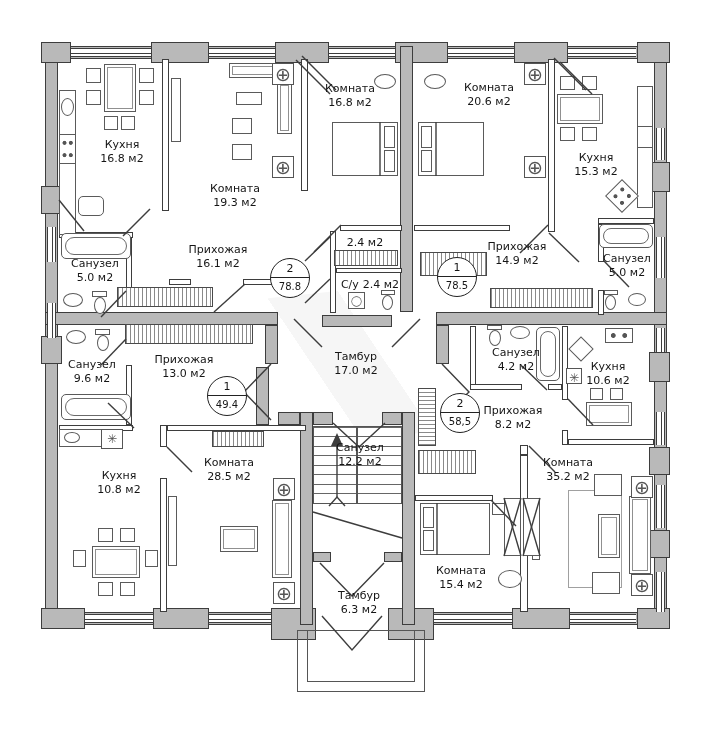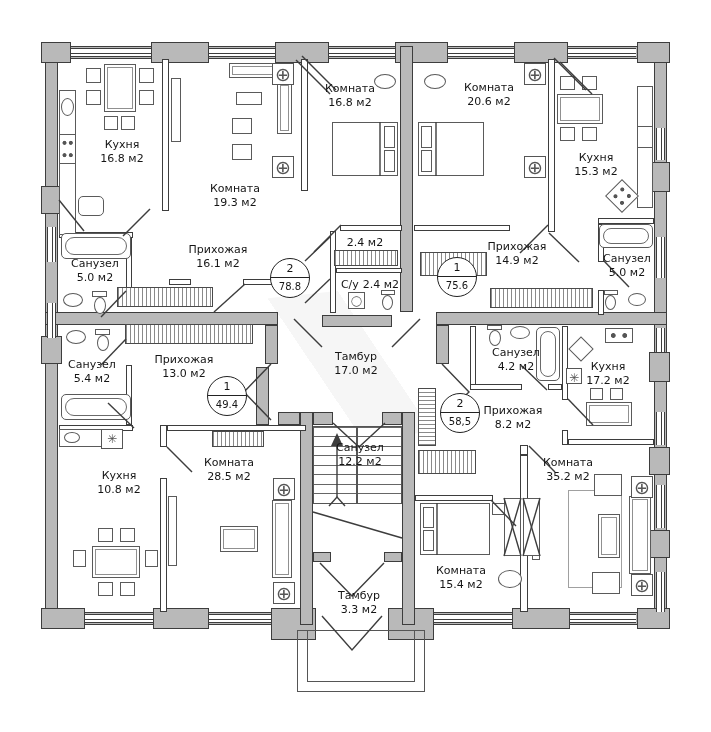--- a/index.html
+++ b/index.html
@@ -358,33 +358,33 @@
   <div class="label" style="left:627px;top:266px">
       <span class="nm">Санузел</span>
       <span class="ar">5.0 м2</span>
     </div>
   <div class="label" style="left:356px;top:364px">
       <span class="nm">Тамбур</span>
       <span class="ar">17.0 м2</span>
     </div>
   <div class="label" style="left:92px;top:372px">
       <span class="nm">Санузел</span>
-      <span class="ar">5.4 м2</span>
+      <span class="ar">9.6 м2</span>
     </div>
   <div class="label" style="left:184px;top:367px">
       <span class="nm">Прихожая</span>
       <span class="ar">13.0 м2</span>
     </div>
   <div class="label" style="left:516px;top:360px">
       <span class="nm">Санузел</span>
       <span class="ar">4.2 м2</span>
     </div>
   <div class="label" style="left:608px;top:374px">
       <span class="nm">Кухня</span>
-      <span class="ar">17.2 м2</span>
+      <span class="ar">10.6 м2</span>
     </div>
   <div class="label" style="left:513px;top:418px">
       <span class="nm">Прихожая</span>
       <span class="ar">8.2 м2</span>
     </div>
   <div class="label" style="left:119px;top:483px">
       <span class="nm">Кухня</span>
       <span class="ar">10.8 м2</span>
     </div>
   <div class="label" style="left:229px;top:470px">
@@ -398,30 +398,30 @@
   <div class="label" style="left:461px;top:578px">
       <span class="nm">Комната</span>
       <span class="ar">15.4 м2</span>
     </div>
   <div class="label" style="left:568px;top:470px">
       <span class="nm">Комната</span>
       <span class="ar">35.2 м2</span>
     </div>
   <div class="label" style="left:359px;top:603px">
       <span class="nm">Тамбур</span>
-      <span class="ar">3.3 м2</span>
+      <span class="ar">6.3 м2</span>
     </div>
 
   <div class="badge" style="left:290px;top:278px">
       <span class="num">2</span>
       <span class="ar">78.8</span>
     </div>
   <div class="badge" style="left:457px;top:277px">
       <span class="num">1</span>
-      <span class="ar">75.6</span>
+      <span class="ar">78.5</span>
     </div>
   <div class="badge" style="left:227px;top:396px">
       <span class="num">1</span>
       <span class="ar">49.4</span>
     </div>
   <div class="badge" style="left:460px;top:413px">
       <span class="num">2</span>
       <span class="ar">58,5</span>
     </div>
 </div>

